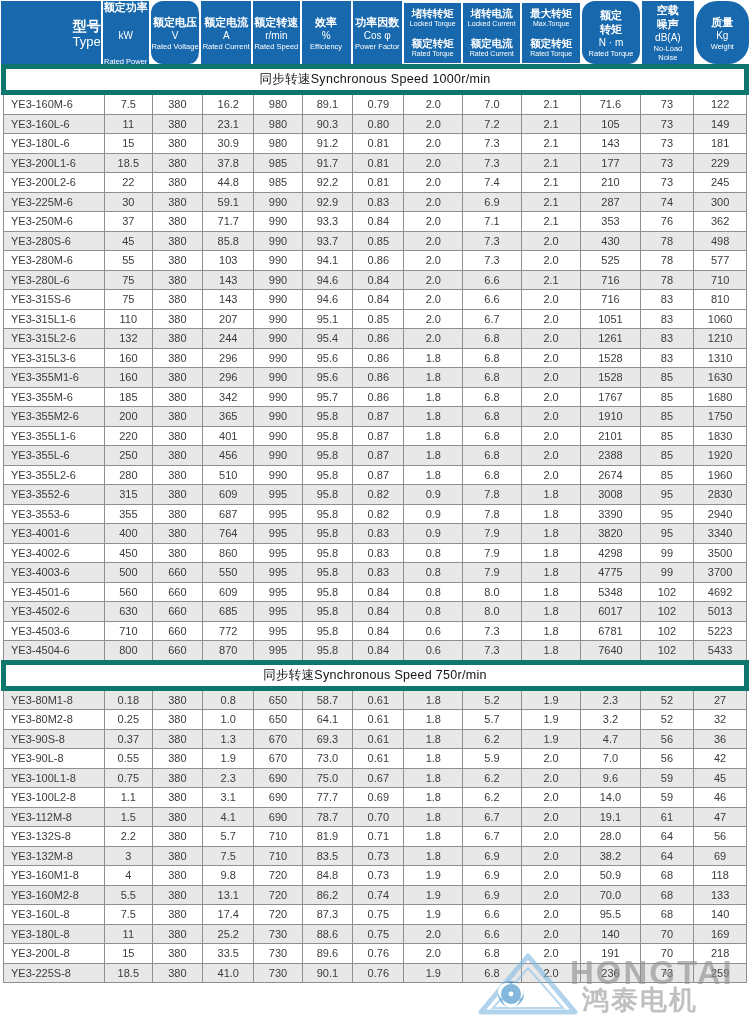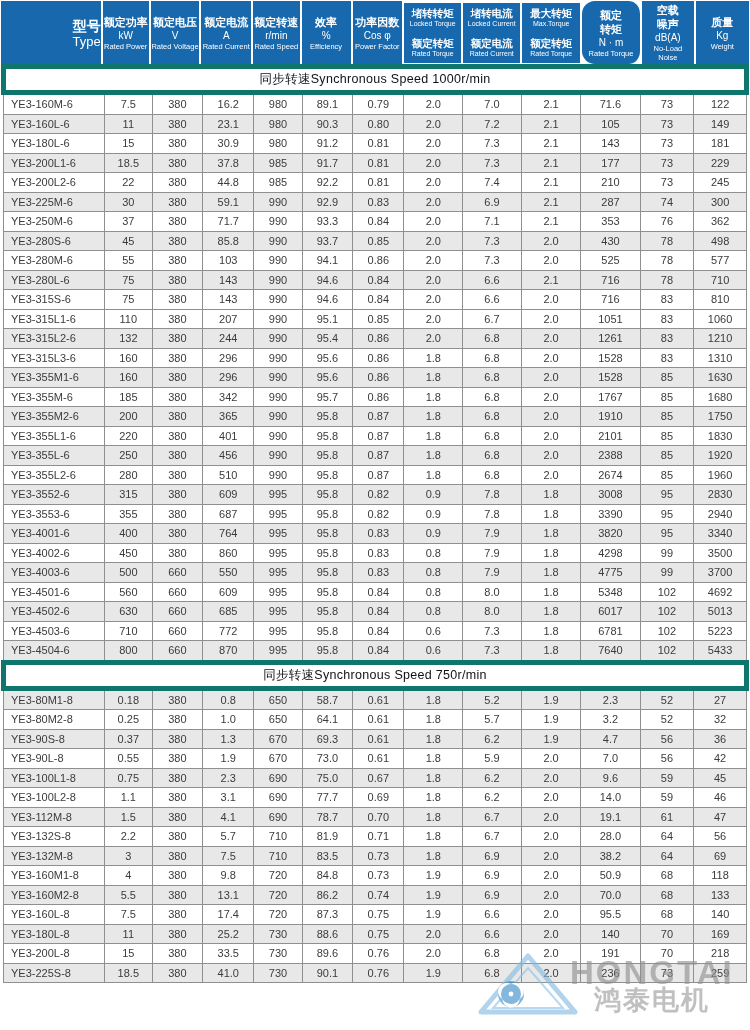--- a/index.html
+++ b/index.html
@@ -14,35 +14,35 @@
   }
   .sheet { position:absolute; left:1px; top:1px; width:748px; }
 
   
   .hdr { display:flex; width:100%; height:63px; background:#ffffff; }
   .hcell {
     background:#1768ad; color:#fff; text-align:center;
     display:flex; flex-direction:column; justify-content:center;
     border-right:2px solid #ffffff; overflow:hidden;
   }
-  .hcell:last-child { border-right:none; }
+  .hcell:last-child { border-right:none;border-radius:21px; }
   .hcell .zh  { font-size:11px; font-weight:bold; line-height:14px; white-space:nowrap; }
   .hcell .zhbig { font-size:14px; font-weight:bold; line-height:18px; }
   .hcell .unit{ font-size:10px; line-height:13px; white-space:nowrap; }
   .hcell .en  { font-size:7.5px; line-height:9px; white-space:nowrap; }
   .hcell .enmid { font-size:13px; line-height:14px; }
   .hcell.split { background:#ffffff; }
   .hcell.split .sub {
     background:#1768ad; height:30px;
     display:flex; flex-direction:column; justify-content:center;
   }
   .hcell.split .sub .zh { font-size:10.5px; line-height:12px; }
   .hcell.split .sub .en { font-size:7px; line-height:9px; }
 
-  .c0{flex:0 0 13.6%;text-align:right;} .c1{flex:0 0 6.4%;} .c2{flex:0 0 6.8%;} .c3{flex:0 0 6.9%;}
+  .c0{flex:0 0 13.6%;text-align:right;} .c1{flex:0 0 6.4%;gap:15px;} .c2{flex:0 0 6.8%;border-radius:12px;} .c3{flex:0 0 6.9%;}
   .c4{flex:0 0 6.5%;} .c5{flex:0 0 6.8%;} .c6{flex:0 0 6.9%;} .c7{flex:0 0 7.9%;}
   .c8{flex:0 0 7.9%;} .c9{flex:0 0 8.0%;} .c10{flex:0 0 8.0%;border-radius:13px;} .c11{flex:0 0 7.2%;}
   .c12{flex:0 0 7.1%;}
 
   
   table { width:100%; border-collapse:collapse; table-layout:fixed; }
   col.w0{width:13.6%;} col.w1{width:6.4%;} col.w2{width:6.8%;} col.w3{width:6.9%;}
   col.w4{width:6.5%;} col.w5{width:6.8%;} col.w6{width:6.9%;} col.w7{width:7.9%;}
   col.w8{width:7.9%;} col.w9{width:8.0%;} col.w10{width:8.0%;} col.w11{width:7.2%;}
   col.w12{width:7.1%;}
@@ -68,21 +68,21 @@
     position:absolute; left:478px; top:946px; width:235px; height:80px;
     opacity:0.62; pointer-events:none; z-index:5;
   }
   .wm-logo { position:absolute; left:0; top:6px; }
   .wm-en {
     position:absolute; left:92px; top:8px;
     font-size:33px; font-weight:bold; letter-spacing:2px; color:#8f8f8f;
     white-space:nowrap;
   }
   .wm-zh {
-    position:absolute; left:116px; top:36px;
+    position:absolute; left:104px; top:36px;
     font-size:27px; font-weight:bold; letter-spacing:2px; color:#9b9b9b;
     white-space:nowrap;
   }
 </style>
 </head>
 <body>
 
 <div class="page">
   <div class="sheet">
 

